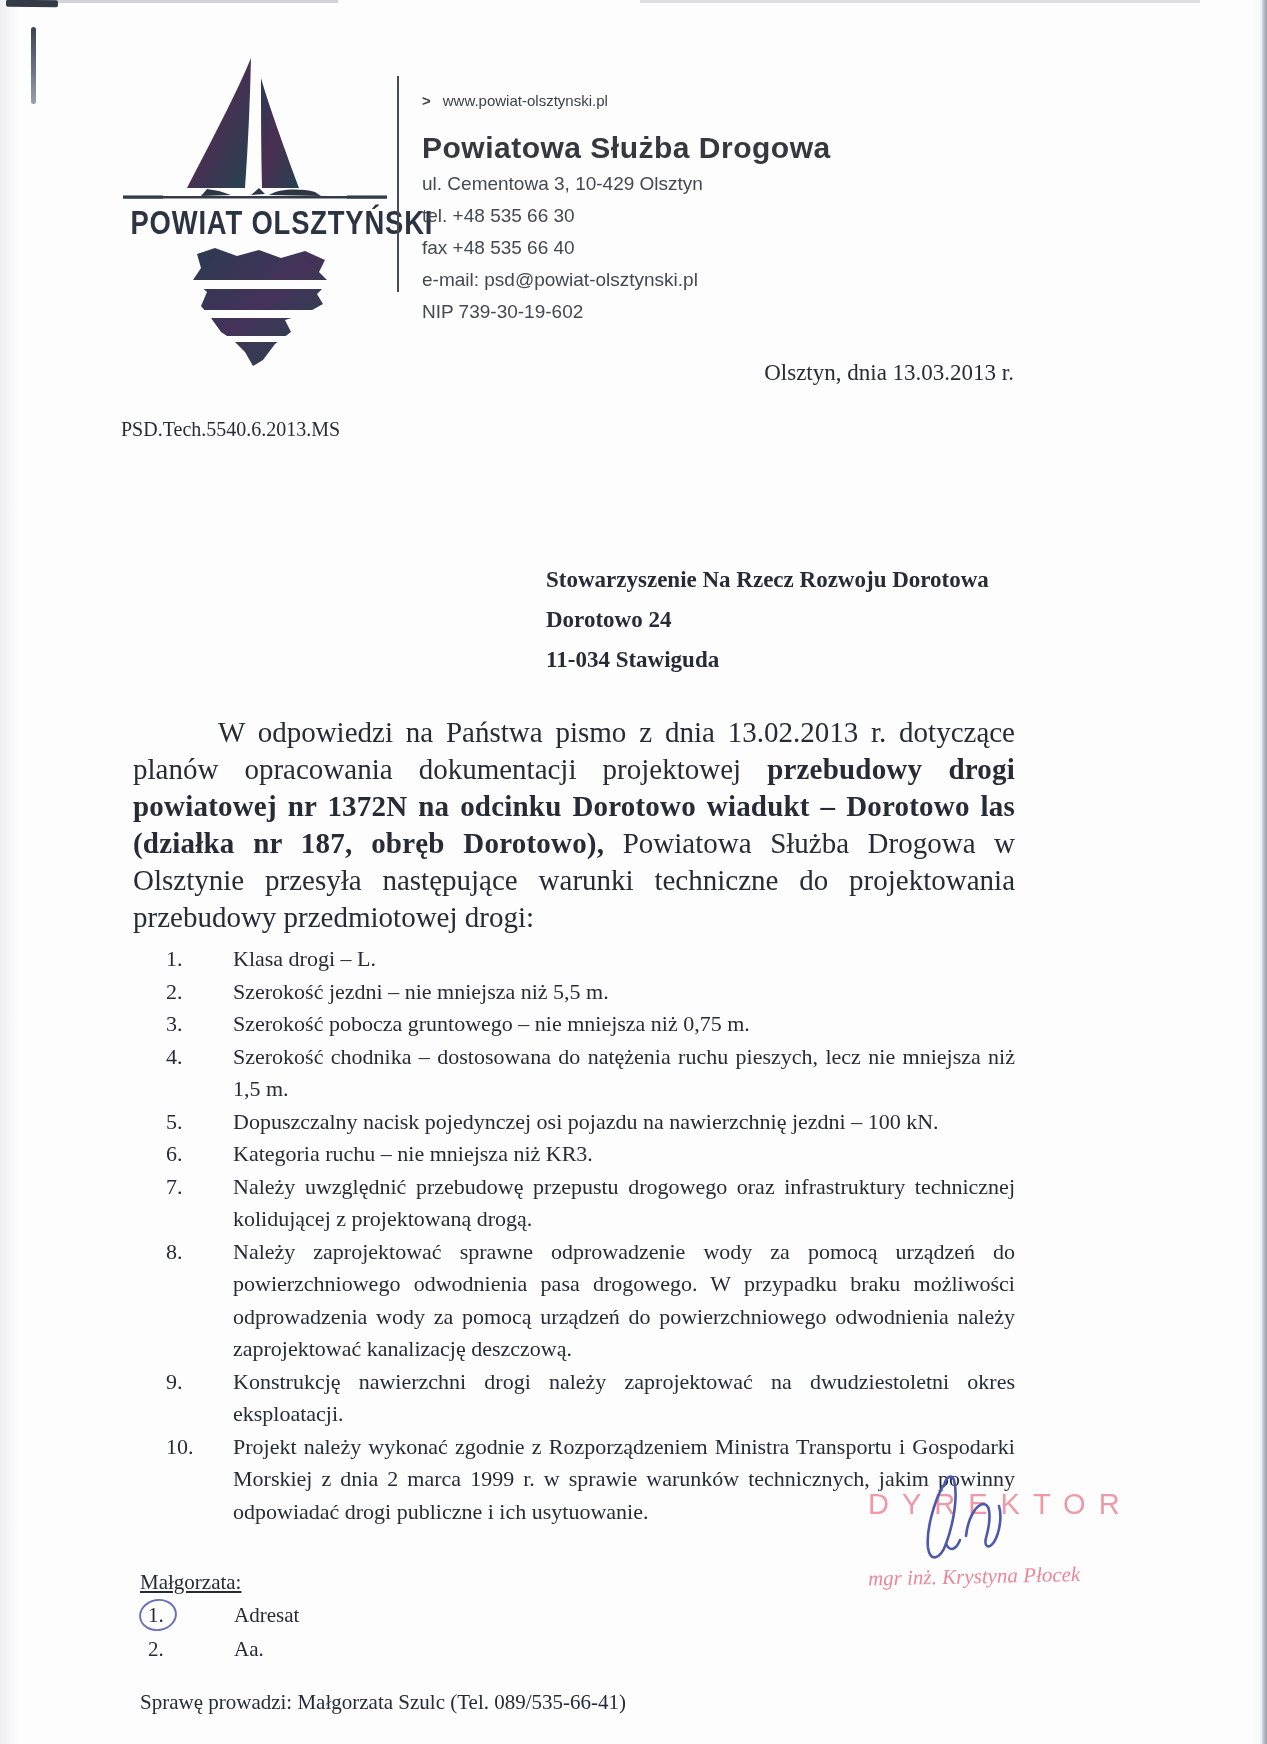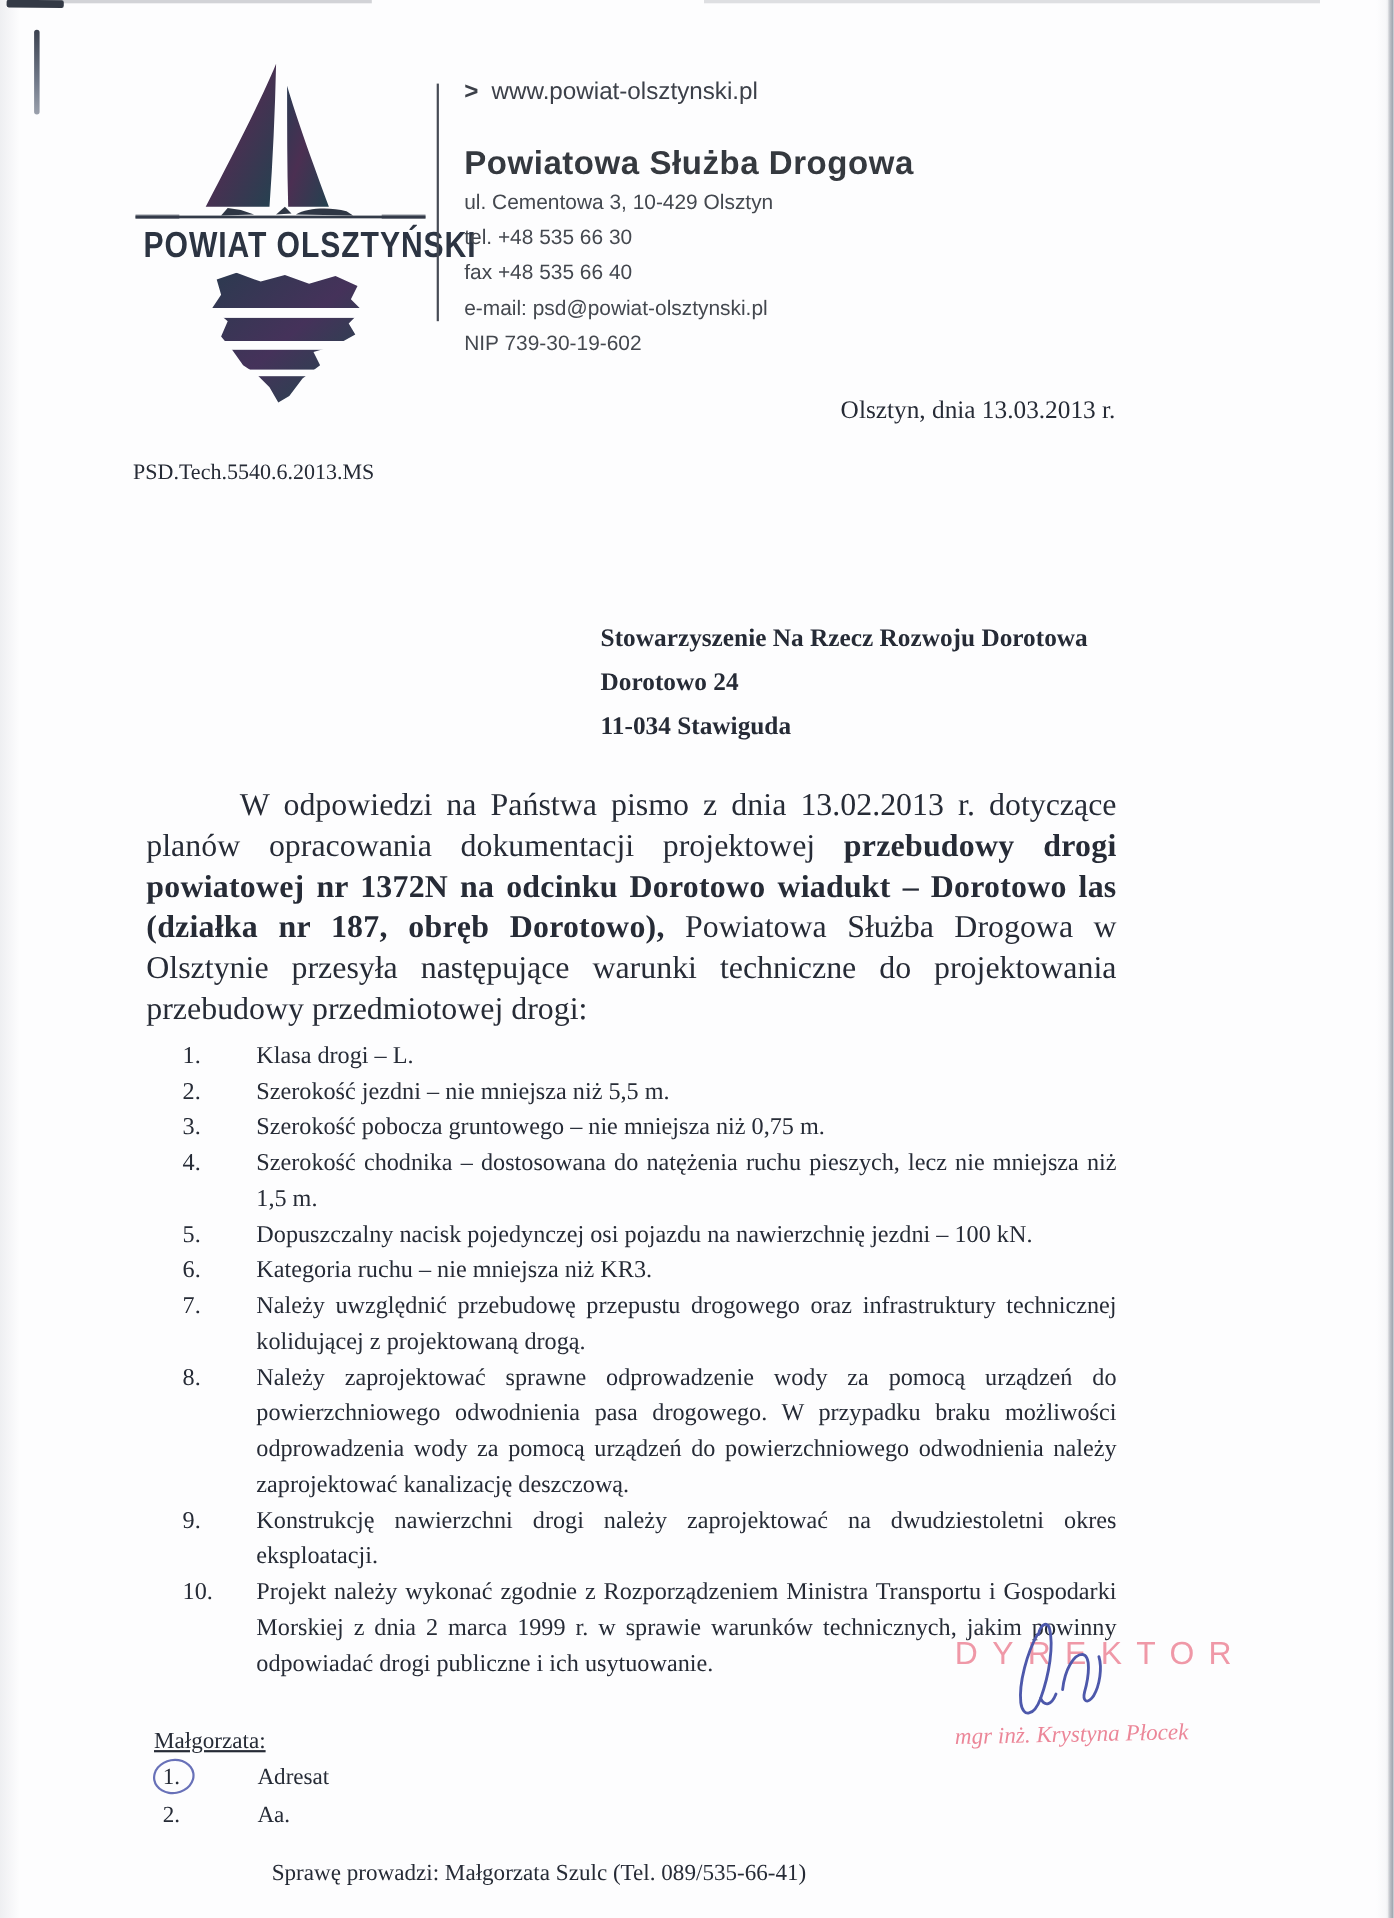--- a/index.html
+++ b/index.html
@@ -36,23 +36,23 @@
     font-weight:bold;font-size:33px;color:#2c3442;
     transform:scaleX(.83);transform-origin:center;
     letter-spacing:1px;white-space:nowrap;
   }
   .logo .countymap{position:absolute;left:62px;top:196px;}
   .lh-divider{position:absolute;left:397px;top:76px;width:2px;height:216px;background:#464b55;}
   .contact{
     position:absolute;left:422px;top:70px;width:560px;
     font-family:"Liberation Sans","DejaVu Sans",sans-serif;color:#3c4049;
   }
-  .www-line{font-size:22px;color:#3c4049;}
+  .www-line{font-size:15px;color:#3c4049;margin-top:22px;}
   .www-line .chev{font-weight:bold;margin-right:12px;}
-  .org-name{margin-top:36px;font-size:30px;font-weight:bold;color:#35393f;letter-spacing:.5px;}
+  .org-name{margin-top:22px;font-size:30px;font-weight:bold;color:#35393f;letter-spacing:.5px;}
   .contact .c-line{margin-top:5px;font-size:19px;line-height:27px;color:#44484f;}
   .contact .c-line:first-of-type{margin-top:9px;}
 
   
   .date-line{position:absolute;right:253px;top:360px;font-size:23px;}
   .reference{position:absolute;left:121px;top:418px;font-size:20px;}
   .addressee{position:absolute;left:546px;top:560px;font-size:23px;font-weight:bold;line-height:40px;}
 
   
   .body-col{position:absolute;left:133px;top:714px;width:882px;}
@@ -76,21 +76,21 @@
 
   
   .page-footer{position:absolute;left:140px;top:1570px;width:700px;font-size:21px;}
   .recv-label{text-decoration:underline;}
   .recv-row{position:relative;padding-left:94px;margin-top:7px;line-height:27px;}
   .recv-num{position:absolute;left:8px;top:0;}
   .circle-mark{
     position:absolute;left:-1px;top:-3px;width:34px;height:28px;
     border:2px solid #4d58ab;border-radius:50%;transform:rotate(-10deg);opacity:.85;
   }
-  .case-handler{margin-top:27px;text-align:center;}
+  .case-handler{margin-top:27px;}
 </style>
 </head>
 <body>
 
 <div class="page">
 
   <div class="artifact art-topline-l"></div>
   <div class="artifact art-topline-r"></div>
   <div class="artifact art-corner"></div>
   <div class="artifact art-staple"></div>

